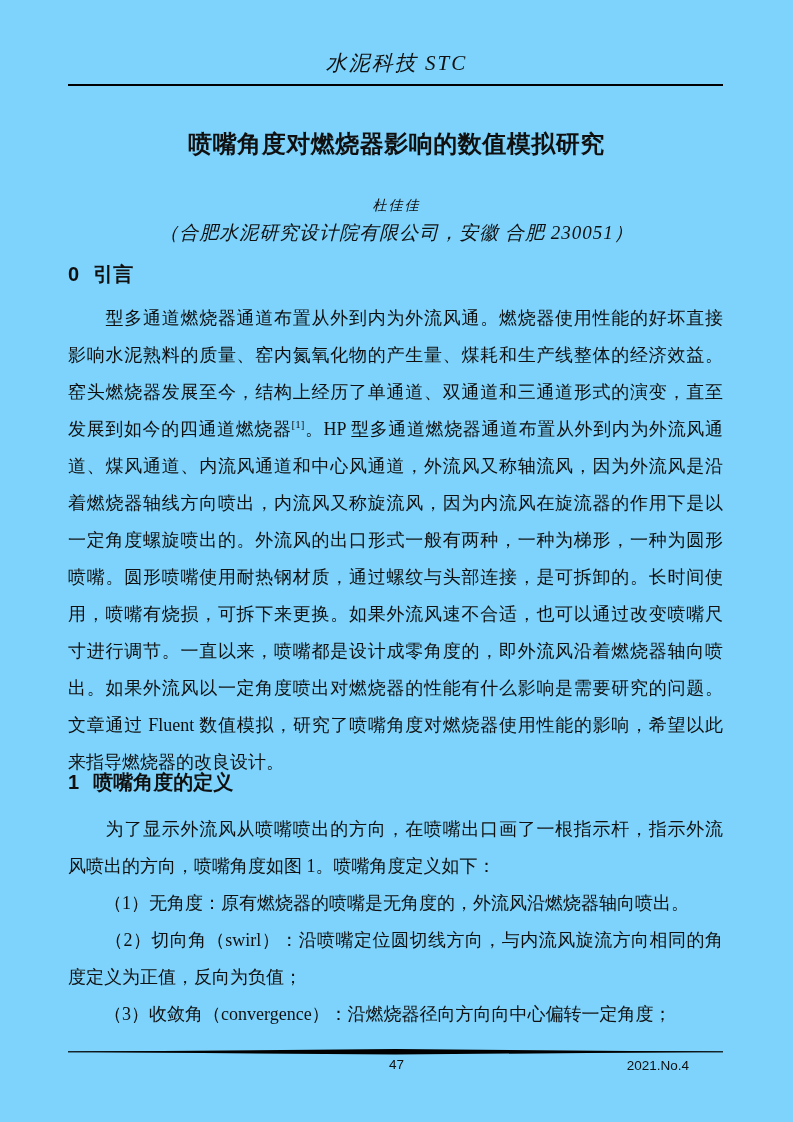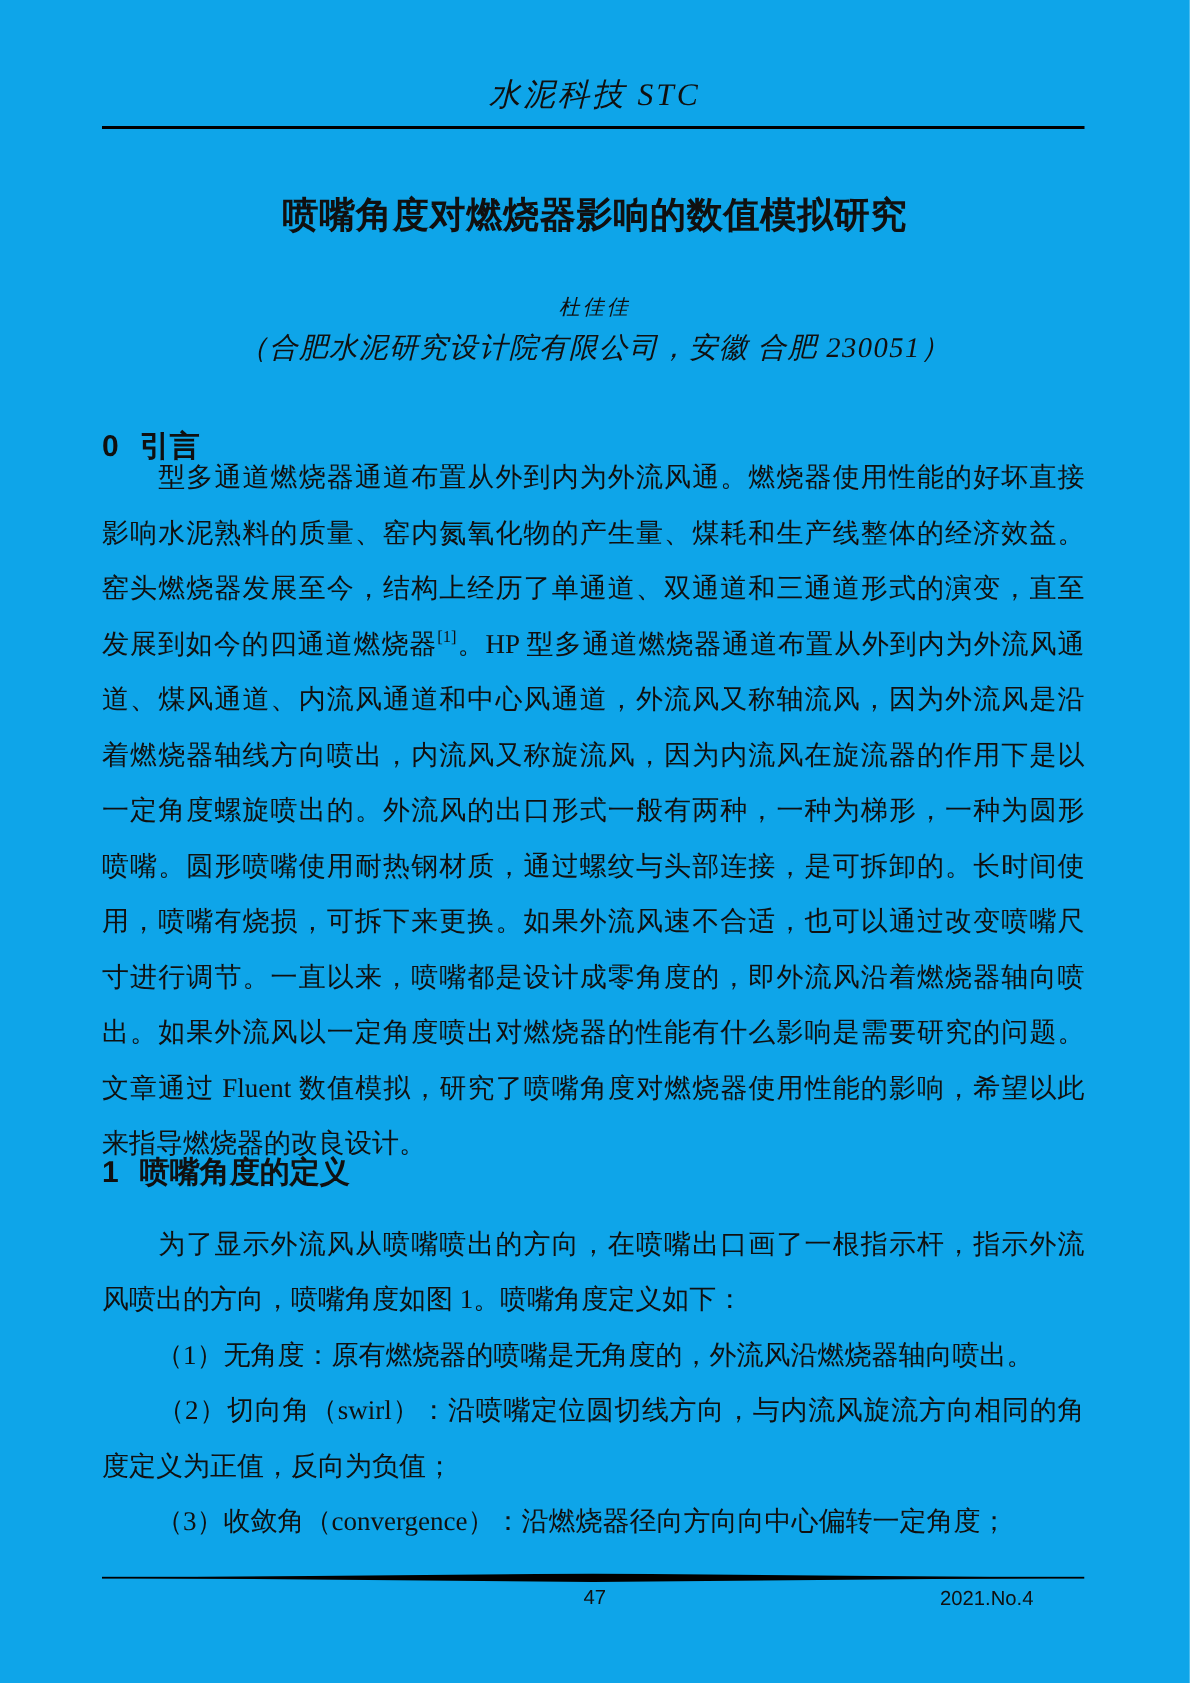--- a/index.html
+++ b/index.html
@@ -4,21 +4,21 @@
 <style>
   html, body { margin: 0; padding: 0; }
   body {
     width: 793px; height: 1122px;
     background: #ffffff;
     position: relative;
     font-family: "Liberation Serif", "DejaVu Serif", serif;
     color: #101010;
     overflow: hidden;
   }
-  .page { position: absolute; inset: 0; background: #0ea5e9; }
+  .page { position: absolute; inset: 0; background: #7dd3fc; }
 
   .journal-header {
     position: absolute; top: 50px; left: 0; width: 100%;
     text-align: center;
     font-size: 21px; line-height: 26px;
     font-style: italic;
     letter-spacing: 2px;
     font-family: "Liberation Serif", "DejaVu Serif", serif;
   }
   .header-rule {
@@ -47,21 +47,21 @@
     font-style: italic;
     letter-spacing: 1px;
   }
   .section-heading {
     position: absolute; left: 68px; width: 655px;
     font-family: "Liberation Sans", "DejaVu Sans", sans-serif;
     font-weight: bold;
     font-size: 20px; line-height: 28px;
   }
   .section-heading .sec-num { margin-right: 14px; }
-  #sec0-heading { top: 260px; margin-top: 24px; }
+  #sec0-heading { top: 260px; }
   #sec1-heading { top: 768px; }
 
   .body-block { position: absolute; left: 68px; width: 655px; }
   #para-intro { top: 300px; }
   #sec1-body  { top: 811px; }
 
   .tline {
     font-size: 18px;
     line-height: 37px;
     height: 37px;

